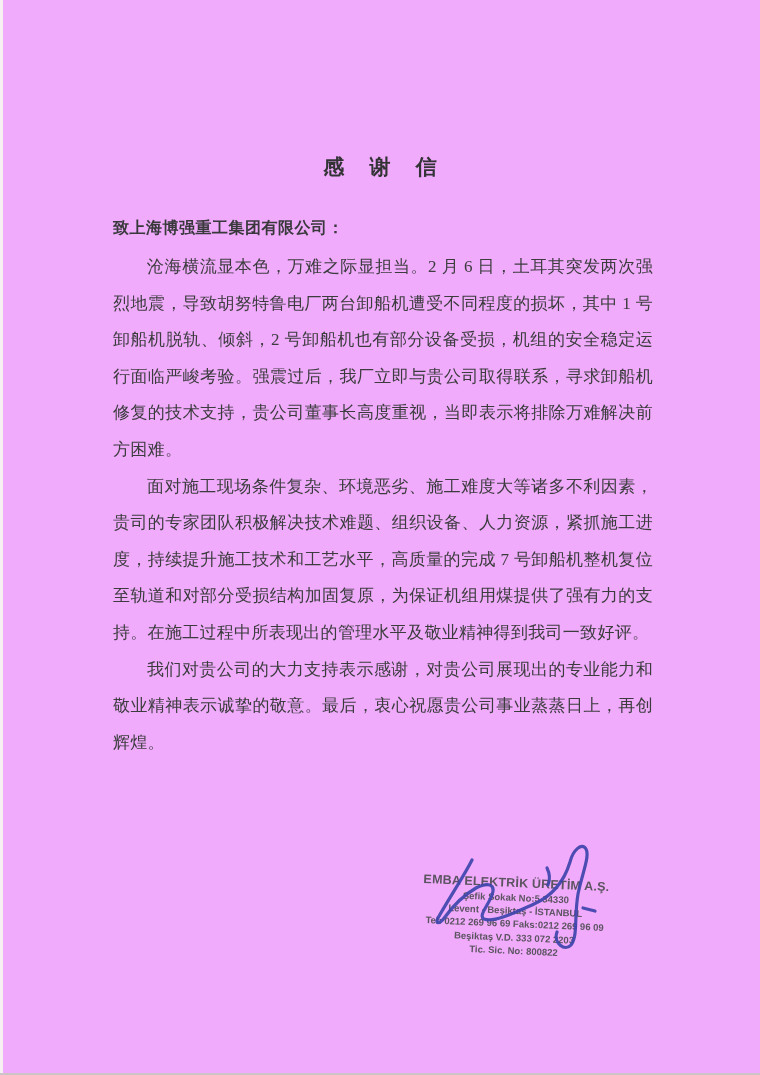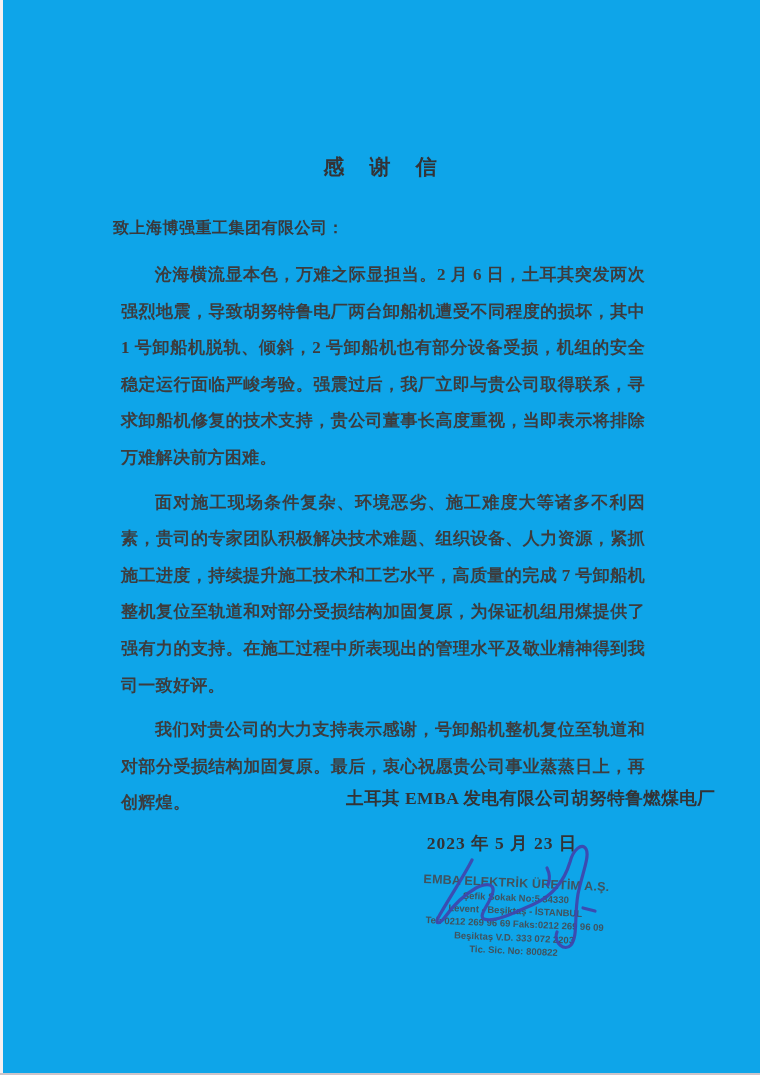--- a/index.html
+++ b/index.html
@@ -1,20 +1,20 @@
 <!DOCTYPE html>
 <html><head>
 <meta charset="utf-8">
 <style>
   html, body { margin: 0; padding: 0; background: #e9e9e9; }
   .page {
     position: relative;
     width: 760px;
     height: 1075px;
-    background: #0ea5e9;
+    background: #f0abfc;
     overflow: hidden;
     font-family: "Liberation Serif", serif;
     color: #3c3c3c;
   }
   .edge-left {
     position: absolute; left: 0; top: 0;
     width: 3px; height: 100%;
     background: #f6f0f2;
   }
   .edge-bottom {
@@ -43,21 +43,21 @@
   .body-text {
     position: absolute;
     top: 249px; left: 113px;
     width: 540px;
     font-size: 17px;
     line-height: 36.6px;
     letter-spacing: 0.3px;
     text-align: justify;
     color: #3c3c3e;
   }
-  .body-text p { margin: 8px; text-indent: 2em; font-weight: bold; }
+  .body-text p { margin: 0; text-indent: 2em; }
   .signoff {
     position: absolute;
     top: 786px; left: 346px;
     width: 312px;
     text-align: center;
     color: #333336;
     font-weight: bold;
   }
   .signoff .company {
     font-size: 17.5px;
@@ -104,27 +104,23 @@
   <div class="edge-left"></div>
   <div class="edge-bottom"></div>
 
   <div class="title">感 谢 信</div>
 
   <div class="salutation">致上海博强重工集团有限公司：</div>
 
   <div class="body-text">
     <p>沧海横流显本色，万难之际显担当。2 月 6 日，土耳其突发两次强烈地震，导致胡努特鲁电厂两台卸船机遭受不同程度的损坏，其中 1 号卸船机脱轨、倾斜，2 号卸船机也有部分设备受损，机组的安全稳定运行面临严峻考验。强震过后，我厂立即与贵公司取得联系，寻求卸船机修复的技术支持，贵公司董事长高度重视，当即表示将排除万难解决前方困难。</p>
     <p>面对施工现场条件复杂、环境恶劣、施工难度大等诸多不利因素，贵司的专家团队积极解决技术难题、组织设备、人力资源，紧抓施工进度，持续提升施工技术和工艺水平，高质量的完成 7 号卸船机整机复位至轨道和对部分受损结构加固复原，为保证机组用煤提供了强有力的支持。在施工过程中所表现出的管理水平及敬业精神得到我司一致好评。</p>
-    <p>我们对贵公司的大力支持表示感谢，号卸船机整机复位至轨道和对部分受损结构加固复原。最后，衷心祝愿贵公司事业蒸蒸日上，再创辉煌。</p>
+    <p>我们对贵公司的大力支持表示感谢，对贵公司展现出的专业能力和敬业精神表示诚挚的敬意。最后，衷心祝愿贵公司事业蒸蒸日上，再创辉煌。</p>
   </div>
 
-  <div class="signoff">
-    <div class="company"><span>土耳其 </span><span>EMBA</span><span> 发电有限公司胡努特鲁燃煤电厂</span></div>
-    <div class="date"><span>2023</span><span> 年 </span><span>5</span><span> 月 </span><span>23</span><span> 日</span></div>
-  </div>
 
   <div class="stamp">
     <div class="stamp-name">EMBA ELEKTRİK ÜRETİM A.Ş.</div>
     <div class="stamp-line">Şefik Sokak No:5 34330</div>
     <div class="stamp-line">Levent - Beşiktaş - İSTANBUL</div>
     <div class="stamp-line">Tel: 0212 269 96 69 Faks:0212 269 96 09</div>
     <div class="stamp-line">Beşiktaş V.D. 333 072 2203</div>
     <div class="stamp-line">Tic. Sic. No: 800822</div>
   </div>
 

